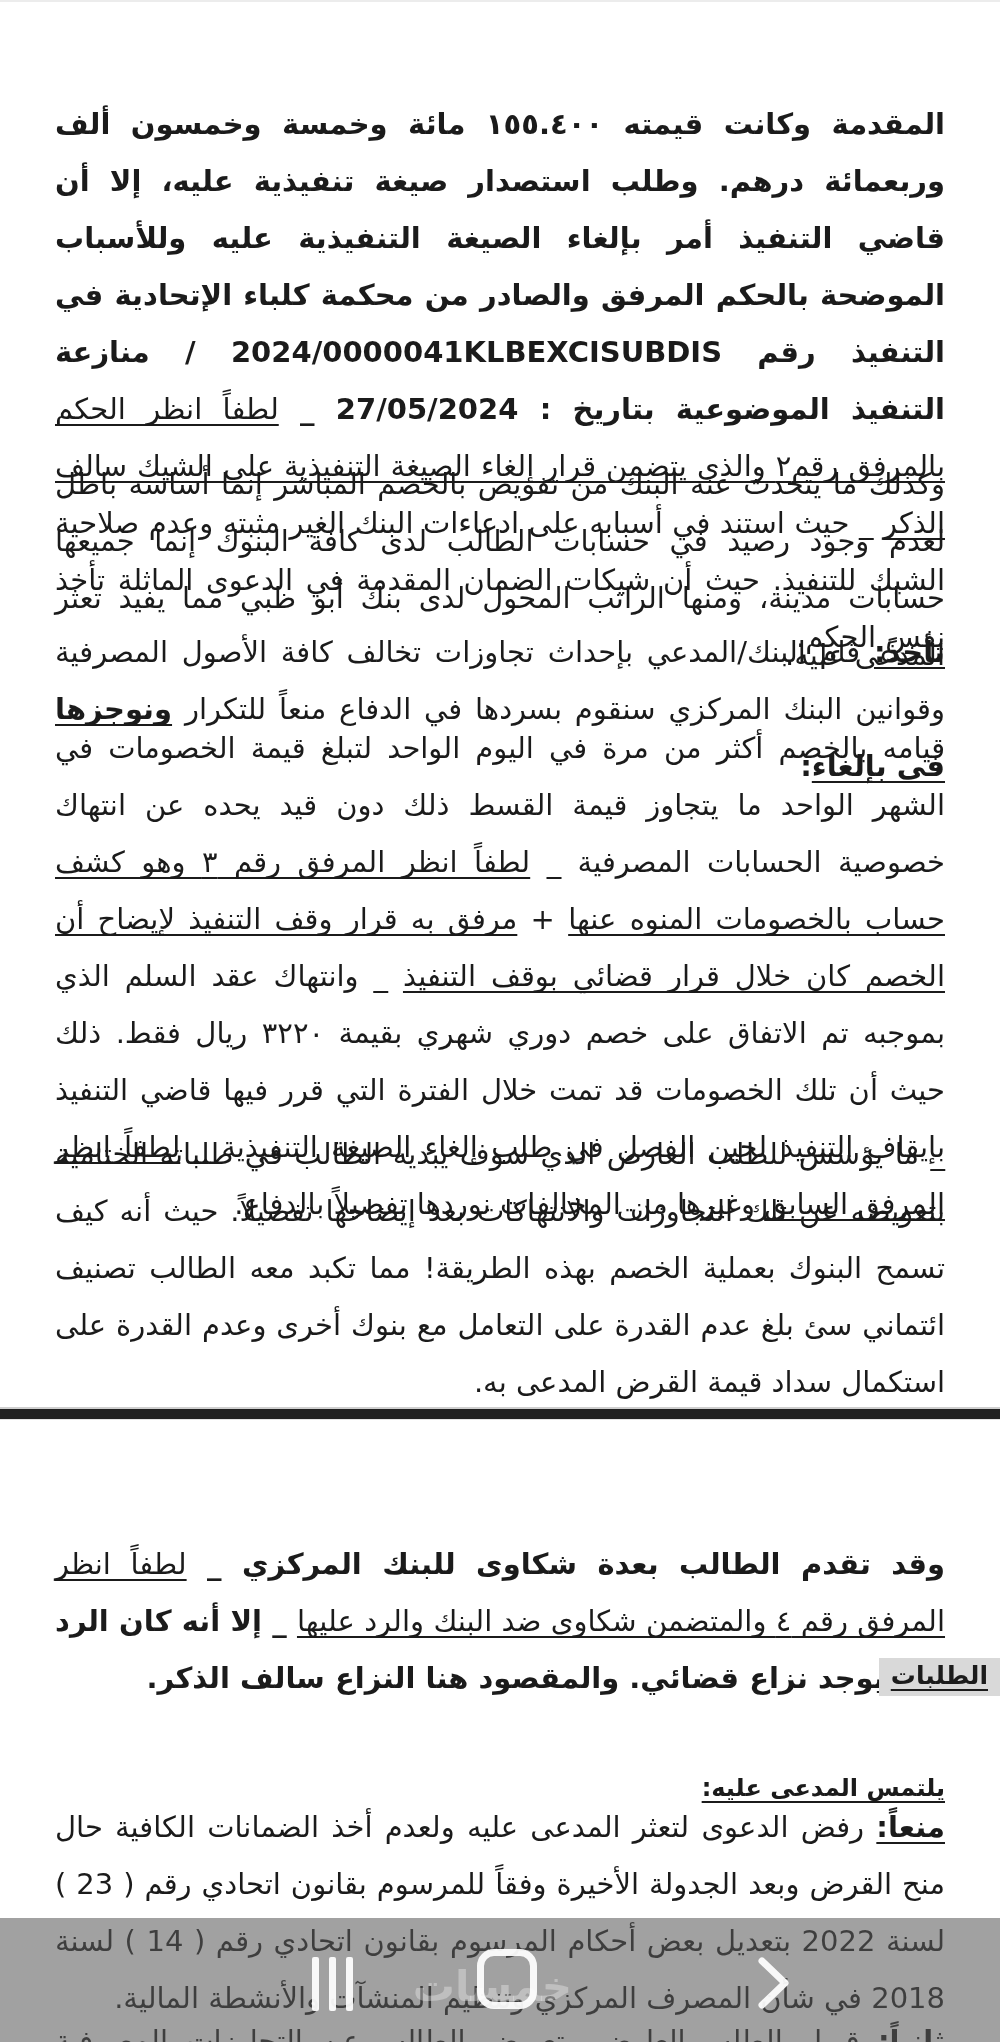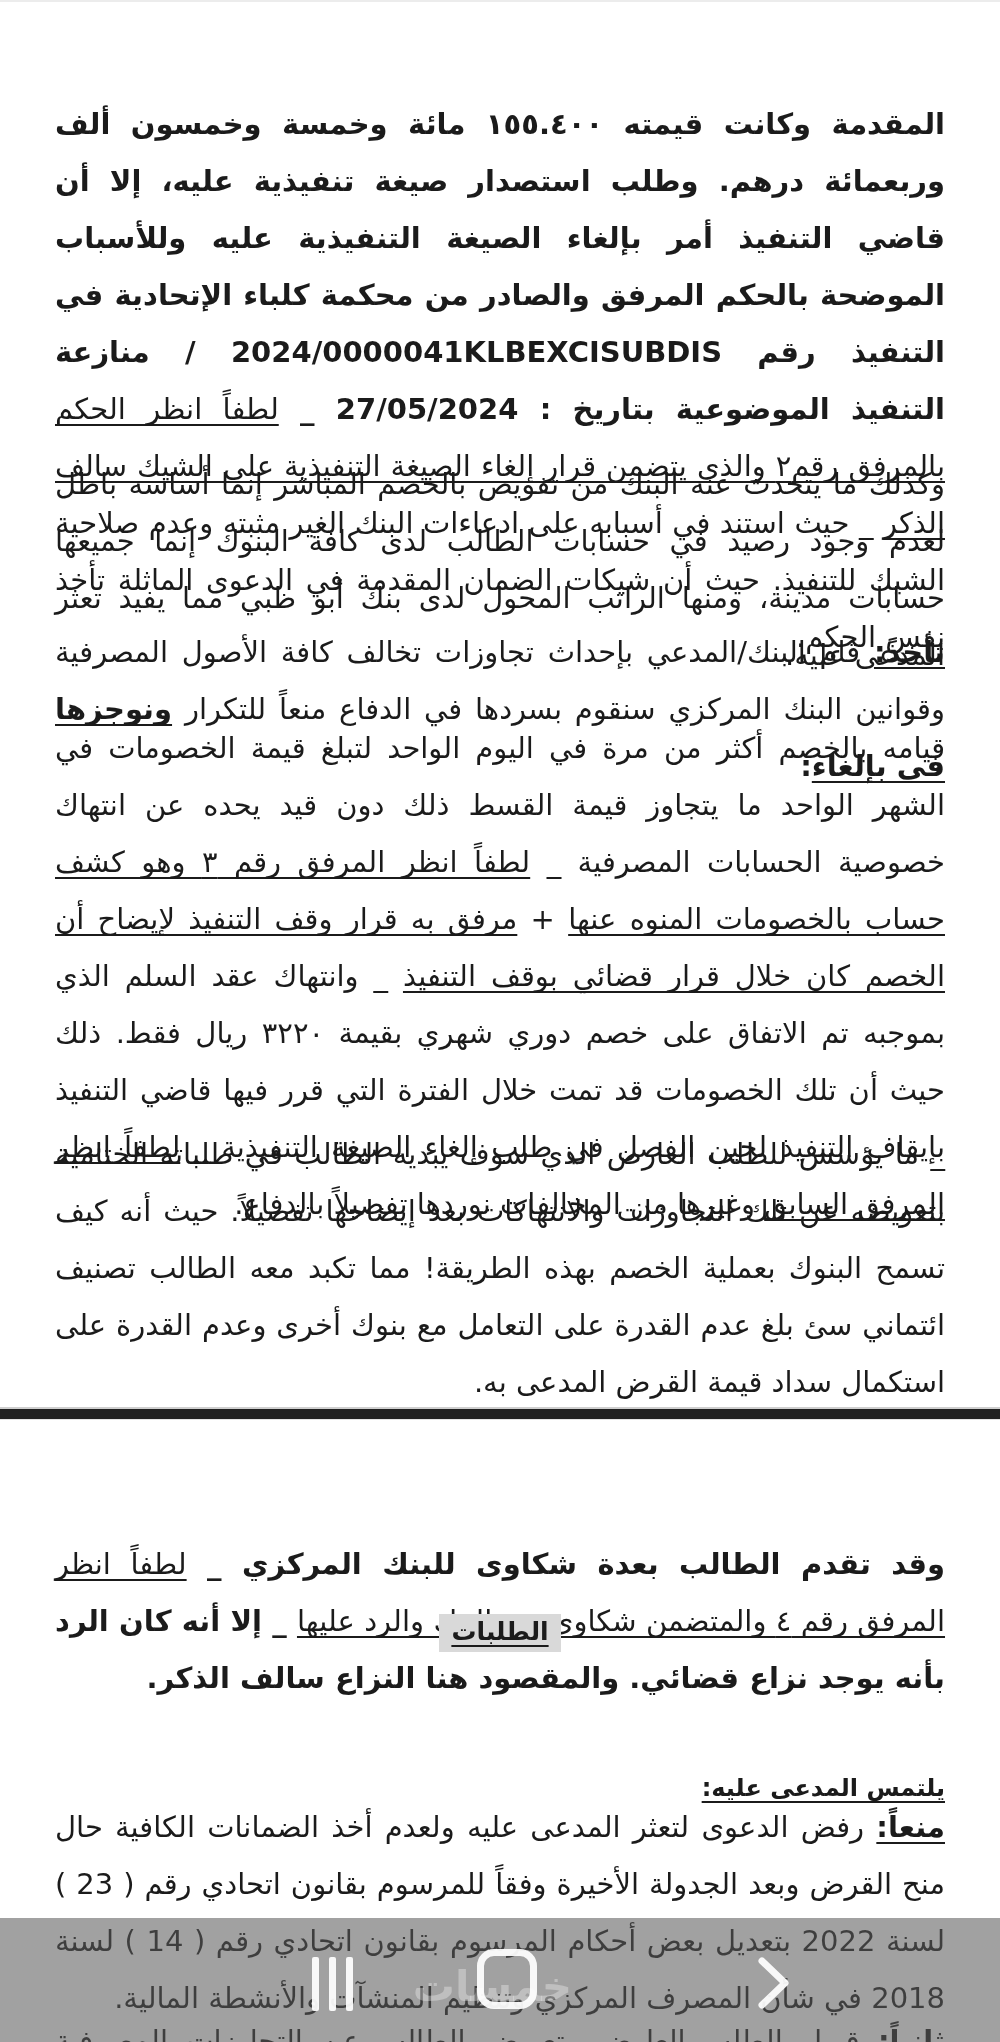--- a/index.html
+++ b/index.html
@@ -23,22 +23,22 @@
   .doc-text .b{font-weight:bold;}
   .doc-text .u{text-decoration:underline;text-decoration-skip-ink:none;text-underline-offset:5px;}
   .page-divider{
     position:absolute;left:0;right:0;top:1407px;height:13px;
     background:#202020;
     border-top:2px solid #cfcfcf;
     border-bottom:1px solid #e2e2e2;
     box-sizing:border-box;
   }
   .requests-heading-wrap{
-    position:absolute;left:0;right:0;top:1614px;
-    text-align:center;
+    position:absolute;left:0;right:0;top:1658px;
+    text-align:right;
   }
   .requests-heading{
     display:inline-block;
     background:#d9d9d9;
     padding:3px 12px 6px 12px;
     font-size:25px;font-weight:bold;
     color:#1b1b1b;
     text-decoration:underline;text-decoration-skip-ink:none;text-underline-offset:5px;
   }
   .subheading{

